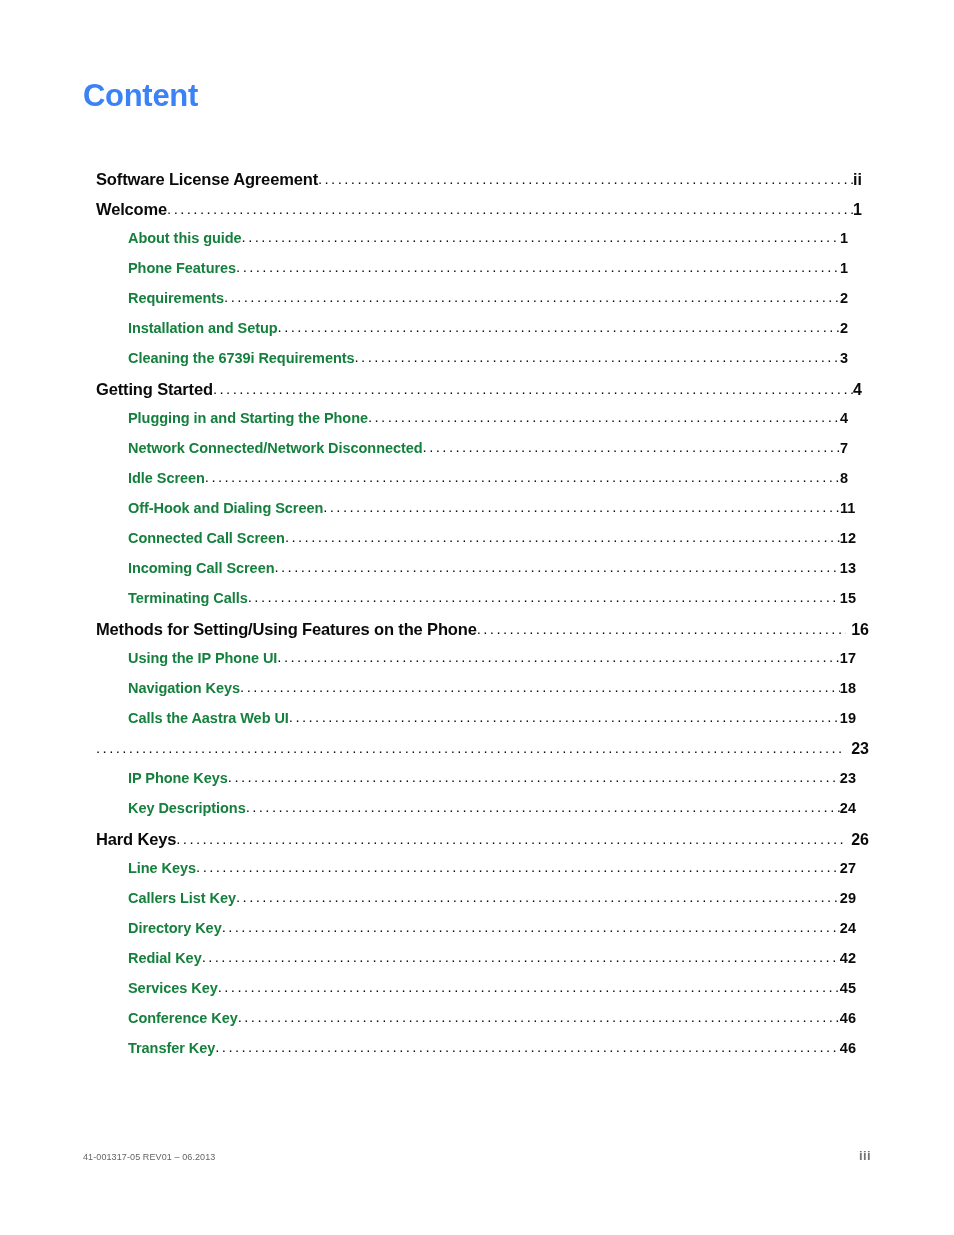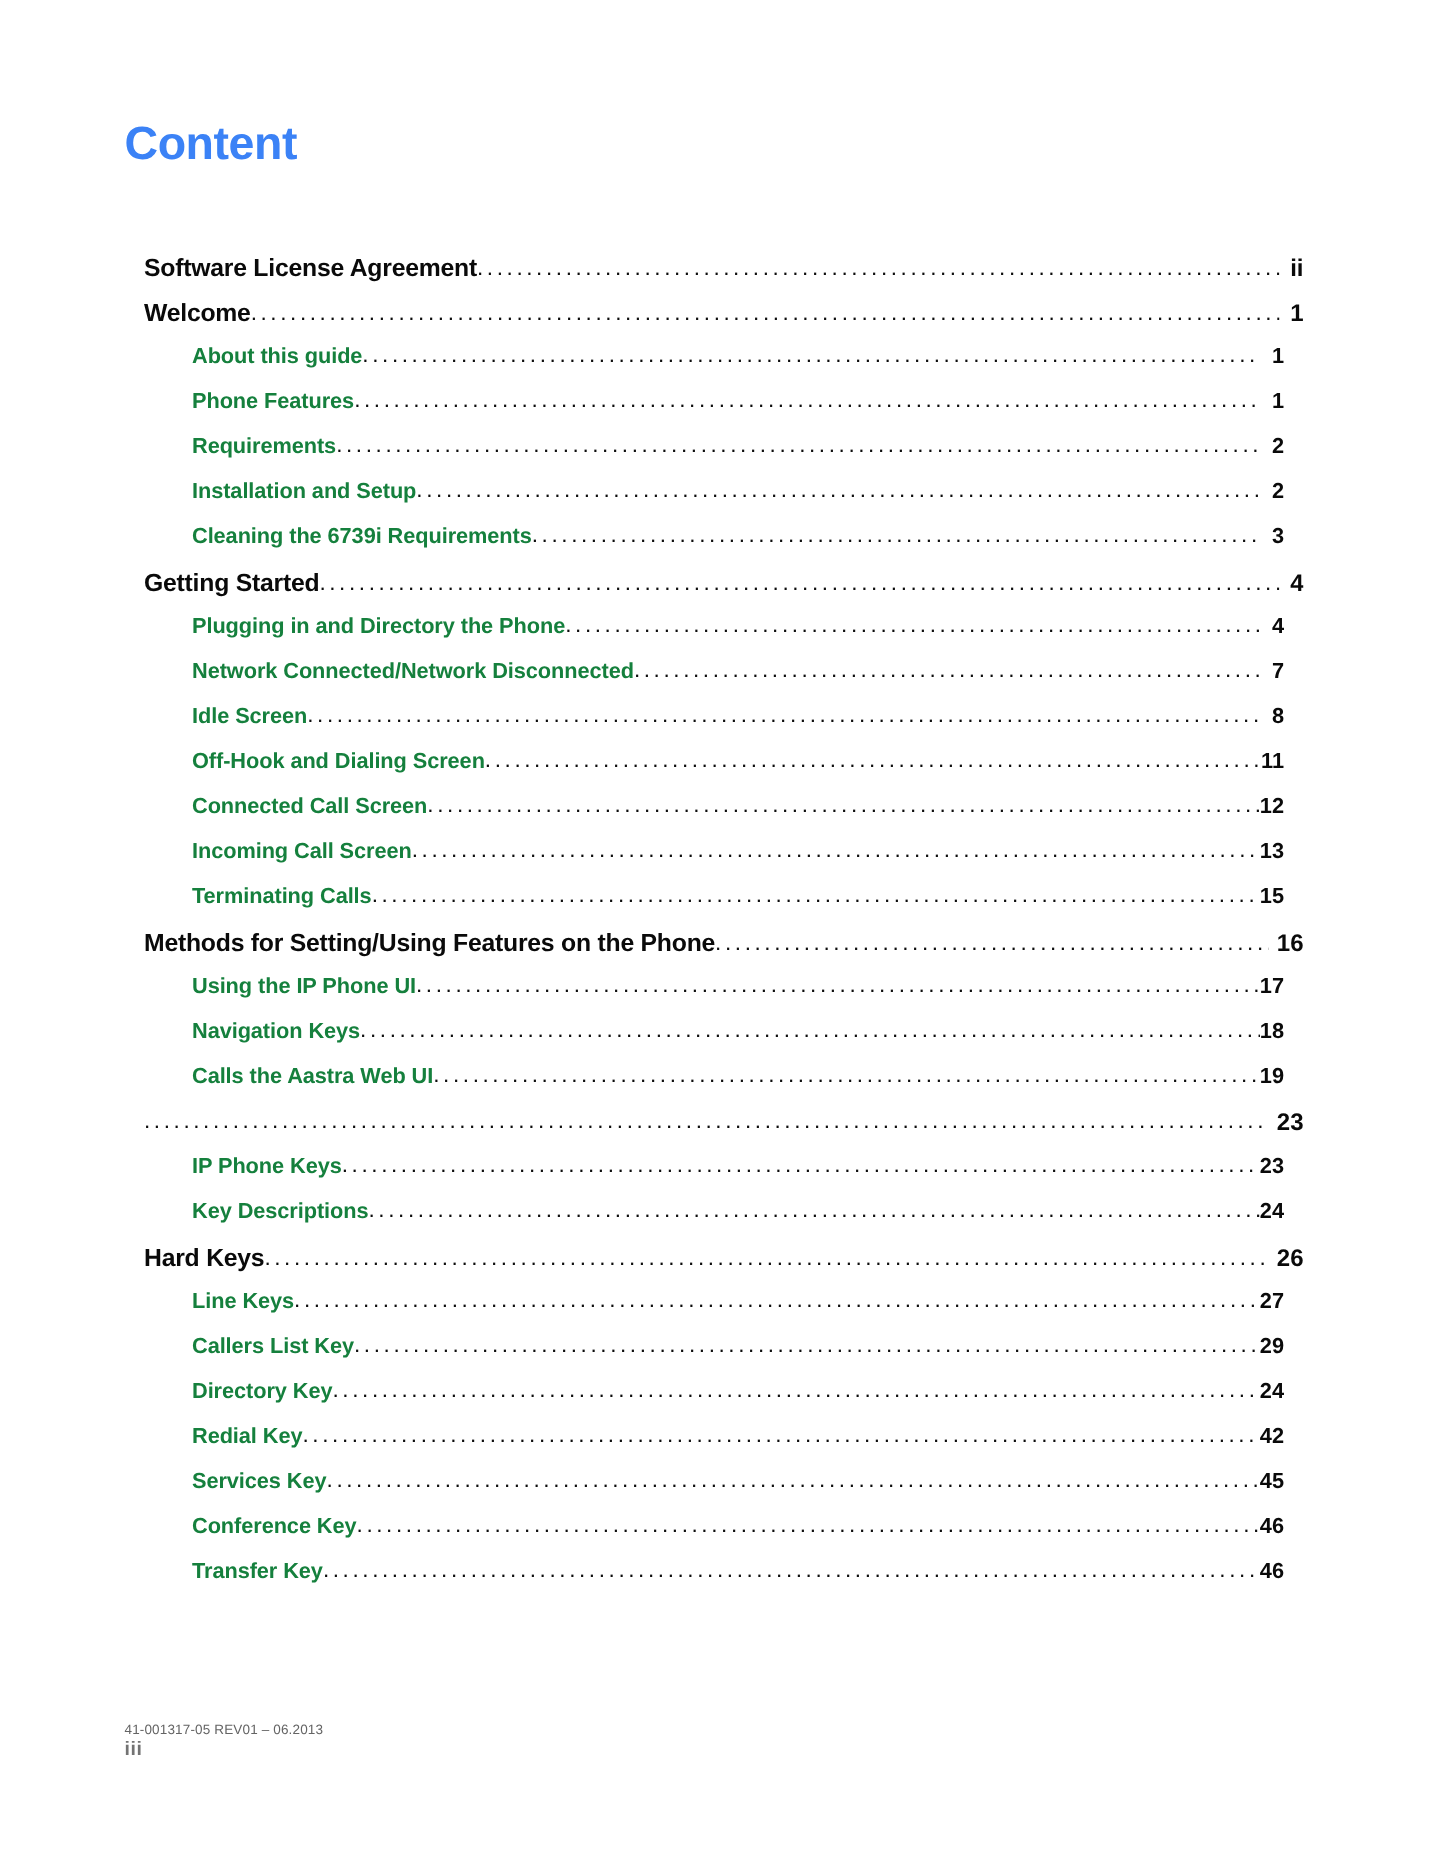--- a/index.html
+++ b/index.html
@@ -62,21 +62,21 @@
     white-space: nowrap;
     color: #0d0d0d;
     font-size: 15px;
     line-height: 1;
     letter-spacing: 2.4px;
     margin: 0 0 0 0;
     transform: translateY(-1px);
   }
   .toc-entry .pageno {
     flex: 0 0 auto;
-    text-align: right;
+    text-align: left;
     min-width: 16px;
   }
 
   
   .toc-entry.lvl1 {
     padding-left: 0;
     margin-left: 13px;
   }
   .toc-entry.lvl1 .label {
     font-size: 16.5px;
@@ -111,21 +111,20 @@
 
   
   .footer {
     position: absolute;
     left: 83px;
     right: 83px;
     top: 1148px;
     display: flex;
     align-items: baseline;
     justify-content: space-between;
-    flex-direction: column;
   }
   .footer .doc-id {
     font-size: 9px;
     color: #646464;
     letter-spacing: 0.1px;
   }
   .footer .folio {
     font-size: 13px;
     font-weight: bold;
     color: #737373;
@@ -174,21 +173,21 @@
         <span class="label">Cleaning the 6739i Requirements</span>
         <span class="leader">...................................................................................................................................................................................</span>
         <span class="pageno">3</span>
       </div>
       <div class="toc-entry lvl1">
         <span class="label">Getting Started</span>
         <span class="leader">...................................................................................................................................................................................</span>
         <span class="pageno">4</span>
       </div>
       <div class="toc-entry lvl2">
-        <span class="label">Plugging in and Directory the Phone</span>
+        <span class="label">Plugging in and Starting the Phone</span>
         <span class="leader">...................................................................................................................................................................................</span>
         <span class="pageno">4</span>
       </div>
       <div class="toc-entry lvl2">
         <span class="label">Network Connected/Network Disconnected</span>
         <span class="leader">...................................................................................................................................................................................</span>
         <span class="pageno">7</span>
       </div>
       <div class="toc-entry lvl2">
         <span class="label">Idle Screen</span>

